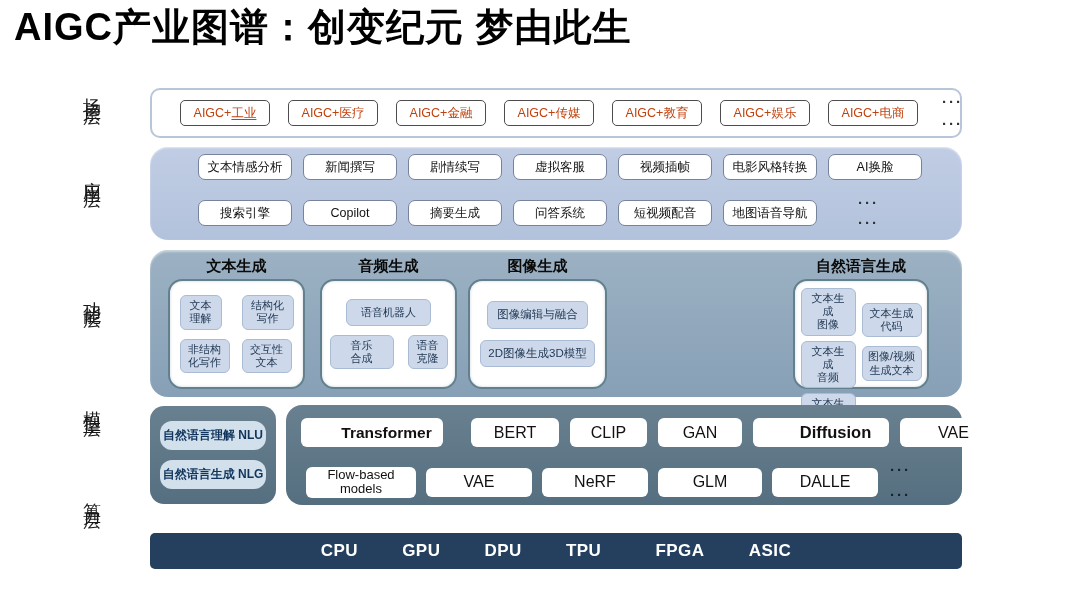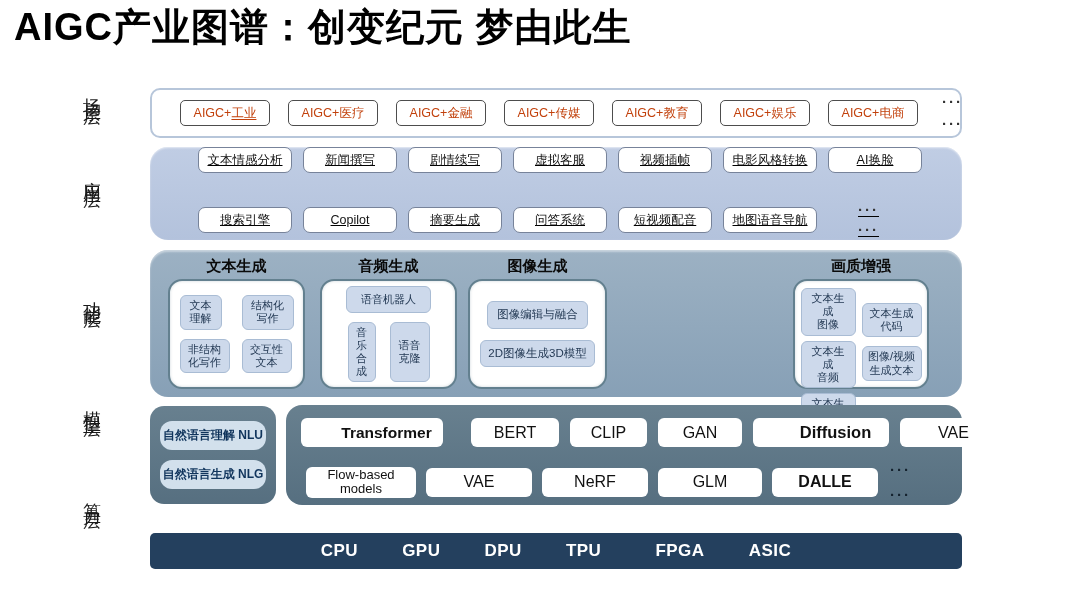--- a/index.html
+++ b/index.html
@@ -15,22 +15,22 @@
   .scene{position:absolute;left:150px;top:88px;width:812px;height:50px;background:#fff;
          border:2px solid #b7c6da;border-radius:10px;display:flex;align-items:center;
          gap:18px;padding-left:28px;box-sizing:border-box;}
   .schip{width:88px;height:24px;background:#fff;border:1.4px solid #4d4d4d;border-radius:5px;
          display:flex;align-items:center;justify-content:center;font-size:12.5px;color:#c2410c;flex:0 0 auto;}
   .ul{text-decoration:underline;text-underline-offset:2px;}
 
   
   .app{position:absolute;left:150px;top:147px;width:812px;height:93px;border-radius:18px;
        background:linear-gradient(180deg,#c0cde4,#b3c2dc);display:flex;flex-direction:column;
-       justify-content:space-between;gap:13px;padding-left:48px;box-sizing:border-box;
-       box-shadow:inset 0 1px 2px rgba(255,255,255,.6);text-decoration:underline;}
+       justify-content:center;gap:13px;padding-left:48px;box-sizing:border-box;
+       box-shadow:inset 0 1px 2px rgba(255,255,255,.6);}
   .arow{display:flex;gap:11px;align-items:center;}
   .achip{width:92px;height:24px;background:#fff;border:1px solid #77839a;border-radius:7px;
          display:flex;align-items:center;justify-content:center;font-size:12.5px;color:#111;flex:0 0 auto;}
 
   
   .dots{display:flex;flex-direction:column;align-items:center;color:#333;font-weight:700;
         font-size:15px;letter-spacing:2px;line-height:22px;}
 
   
   .func{position:absolute;left:150px;top:250px;width:812px;height:147px;border-radius:18px;
@@ -143,42 +143,42 @@
         </div>
       </div>
     </div>
 
     <div class="fgroup" style="left:170px;width:137px;">
       <div class="fhead">音频生成</div>
       <div class="fbox">
         <div class="g-col">
           <div class="chip widechip">语音机器人</div>
           <div class="g-row2">
-            <div class="chip" style="width:28px;">音乐
+            <div class="chip" style="width:64px;text-align:right;">音乐
 合成</div>
             <div class="chip" style="width:40px;">语音
 克隆</div>
           </div>
         </div>
       </div>
     </div>
 
     <div class="fgroup" style="left:318px;width:139px;">
       <div class="fhead">图像生成</div>
       <div class="fbox">
         <div class="g-col" style="gap:11px;">
           <div class="chip" style="font-size:11.5px;padding:6px 9px;">图像编辑与融合</div>
           <div class="chip" style="font-size:11.5px;padding:6px 7px;">2D图像生成3D模型</div>
         </div>
       </div>
     </div>
 
 
     <div class="fgroup" style="left:643px;width:136px;">
-      <div class="fhead">画质增强</div>
+      <div class="fhead">自然语言生成</div>
       <div class="fbox">
         <div class="g-cross">
           <div class="ccolA">
             <div class="chip" style="width:55px;">文本生成
 图像</div>
             <div class="chip" style="width:55px;">文本生成
 音频</div>
             <div class="chip" style="width:55px;">文本生成
 视频</div>
           </div>
@@ -206,21 +206,21 @@
       <div class="mchip" style="width:84px;">GAN</div>
       <div class="mchip mbold" style="width:107px;font-size:16.5px;">Diffusion</div>
       <div class="mchip" style="width:107px;">VAE</div>
     </div>
     <div class="mrow mrow2">
       <div class="mchip" style="width:110px;height:31px;font-size:13px;line-height:1.1;">Flow-based
 models</div>
       <div class="mchip" style="width:106px;">VAE</div>
       <div class="mchip" style="width:106px;">NeRF</div>
       <div class="mchip" style="width:104px;">GLM</div>
-      <div class="mchip" style="width:106px;font-weight:bold;">DALLE</div>
+      <div class="mchip" style="width:106px;">DALLE</div>
       <div class="dots mdots">
         <span>···</span>
           <span>···</span>
       </div>
     </div>
   </div>
 
   <div class="comp">
     <span class="clabel">CPU</span>
     <span class="clabel">GPU</span>

